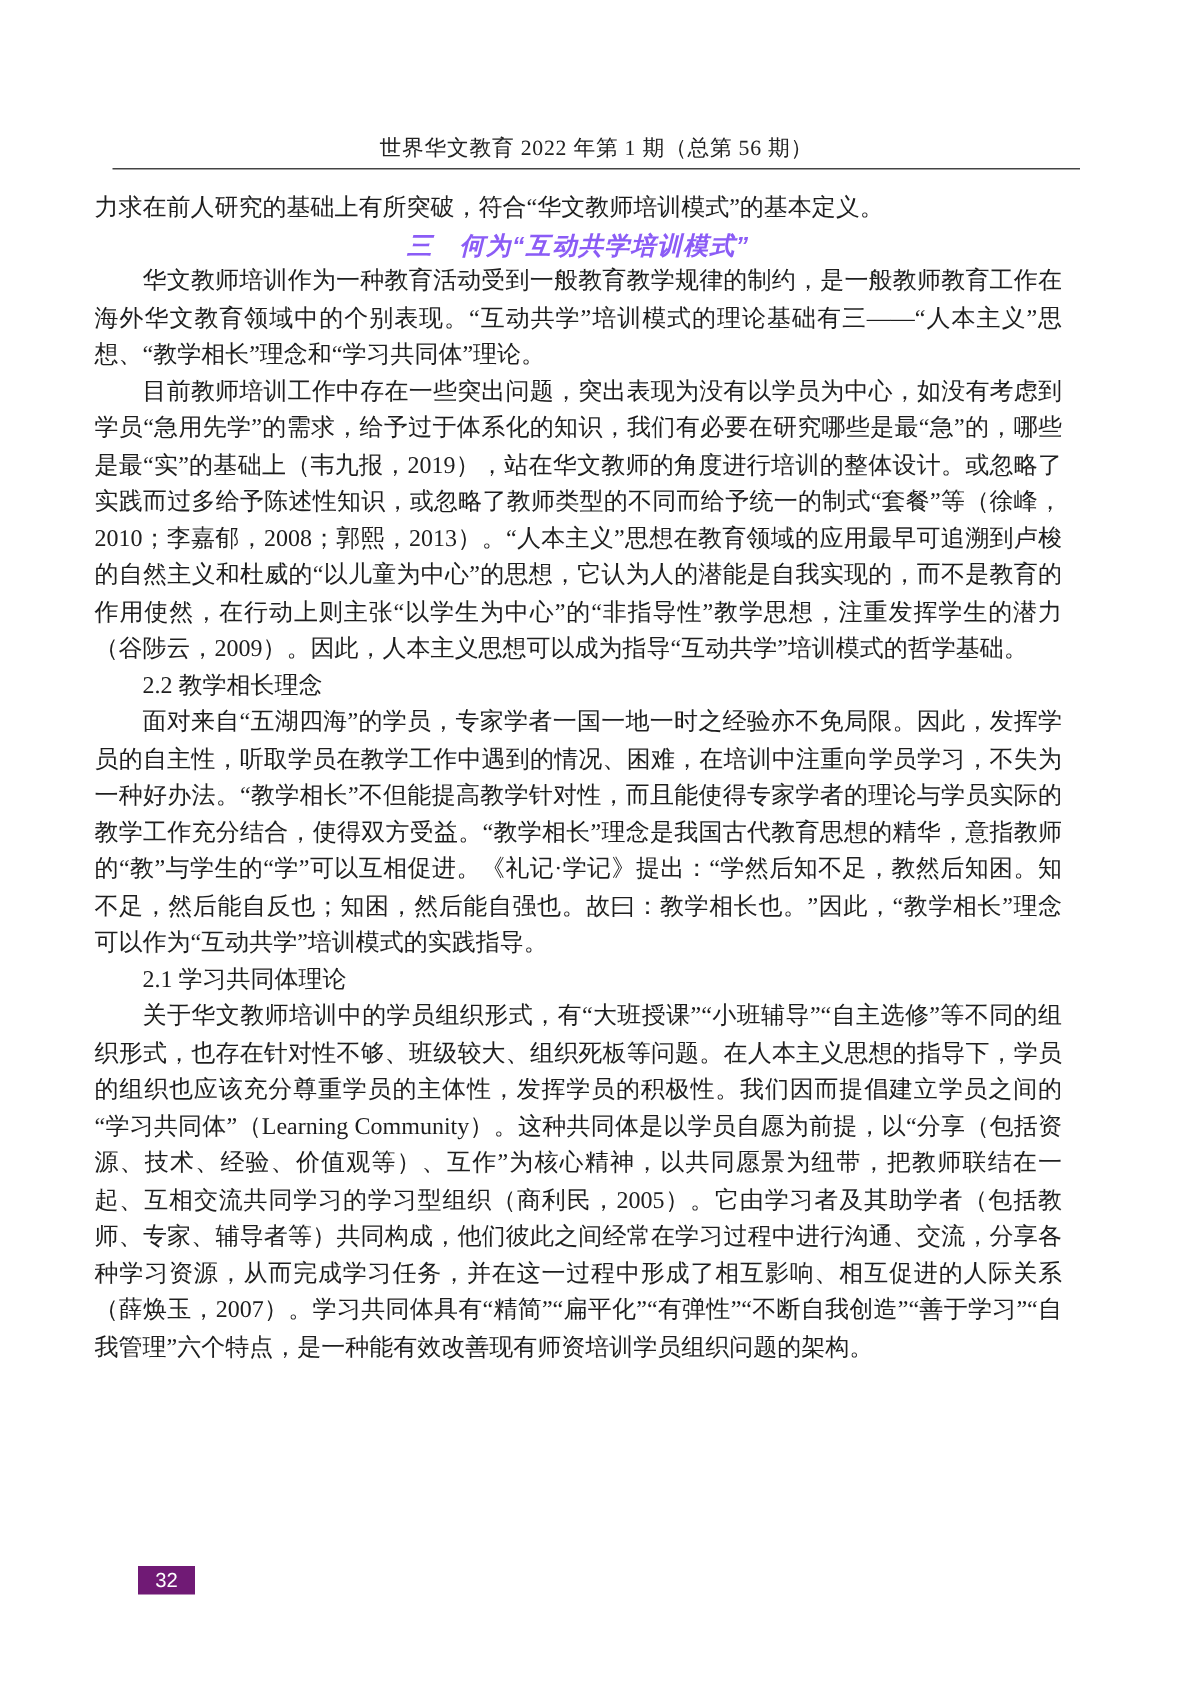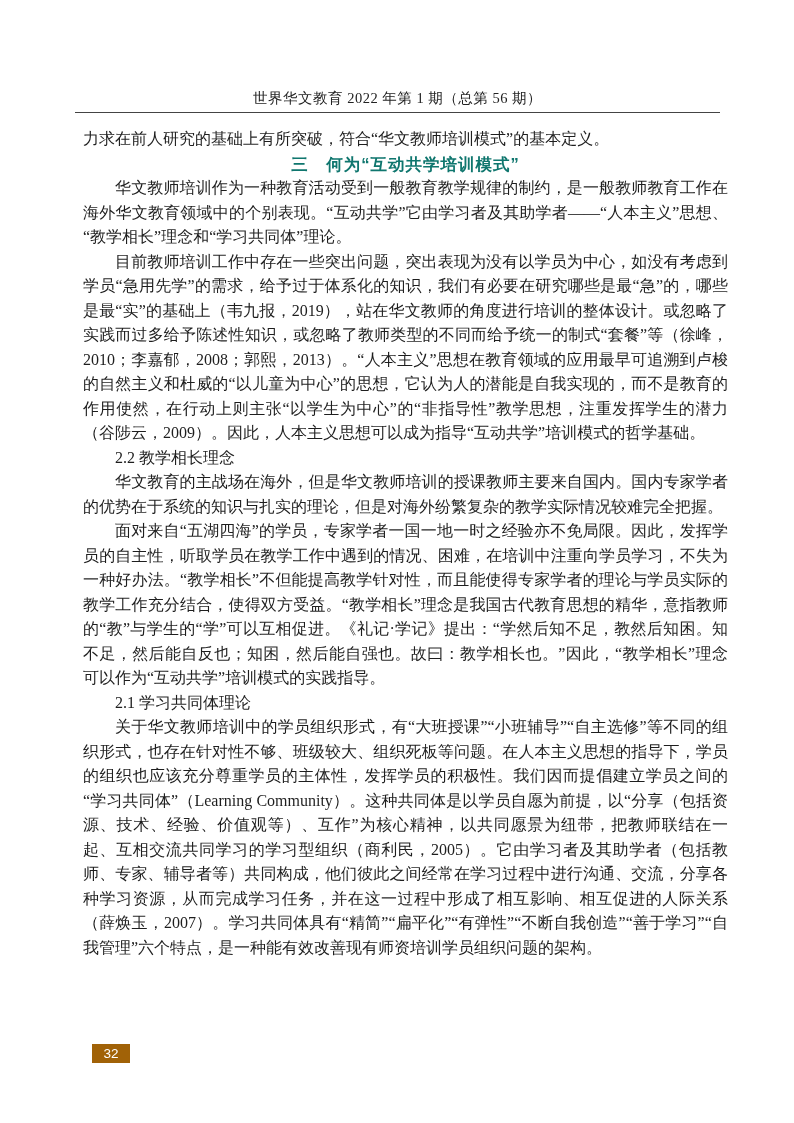--- a/index.html
+++ b/index.html
@@ -31,21 +31,21 @@
     position: absolute;
     top: 112px;
     left: 75px;
     width: 645px;
     height: 0;
     border-top: 1.5px solid #444444;
   }
   .content {
     position: absolute;
     top: 127px;
-    left: 83px;
+    left: 63px;
     width: 645px;
     font-size: 16px;
     line-height: 24.5px;
     text-align: justify;
     text-justify: inter-ideograph;
   }
   .content p {
     margin: 0;
     padding: 0;
   }
@@ -56,32 +56,33 @@
     text-indent: 0;
   }
   .section-heading {
     margin: 23px 0 21px 0;
     text-align: center;
     text-indent: 0;
     font-family: "Liberation Sans", "DejaVu Sans", sans-serif;
     font-weight: bold;
     font-size: 16.5px;
     letter-spacing: 1px;
-    color: #0f766e;
+    color: #8b5cf6;
+    font-style: italic;
   }
   .subheading {
     text-indent: 2em;
   }
   .page-number-badge {
     position: absolute;
     left: 92px;
     top: 1044px;
     width: 38px;
     height: 19px;
-    background: #a16207;
+    background: #701a75;
     color: #ffffff;
     font-family: "Liberation Sans", "DejaVu Sans", sans-serif;
     font-size: 13.5px;
     line-height: 19px;
     text-align: center;
   }
 </style>
 </head>
 <body>
 
@@ -89,28 +90,27 @@
 
   <div class="journal-header">世界华文教育 2022 年第 1 期（总第 56 期）</div>
 
   <div class="header-rule"></div>
 
   <div class="content">
     <p class="para-cont">力求在前人研究的基础上有所突破，符合“华文教师培训模式”的基本定义。</p>
 
     <p class="section-heading">三　何为“互动共学培训模式”</p>
 
-    <p class="para">华文教师培训作为一种教育活动受到一般教育教学规律的制约，是一般教师教育工作在海外华文教育领域中的个别表现。“互动共学”它由学习者及其助学者——“人本主义”思想、“教学相长”理念和“学习共同体”理论。</p>
+    <p class="para">华文教师培训作为一种教育活动受到一般教育教学规律的制约，是一般教师教育工作在海外华文教育领域中的个别表现。“互动共学”培训模式的理论基础有三——“人本主义”思想、“教学相长”理念和“学习共同体”理论。</p>
 
 
     <p class="para">目前教师培训工作中存在一些突出问题，突出表现为没有以学员为中心，如没有考虑到学员“急用先学”的需求，给予过于体系化的知识，我们有必要在研究哪些是最“急”的，哪些是最“实”的基础上（韦九报，2019），站在华文教师的角度进行培训的整体设计。或忽略了实践而过多给予陈述性知识，或忽略了教师类型的不同而给予统一的制式“套餐”等（徐峰，2010；李嘉郁，2008；郭熙，2013）。“人本主义”思想在教育领域的应用最早可追溯到卢梭的自然主义和杜威的“以儿童为中心”的思想，它认为人的潜能是自我实现的，而不是教育的作用使然，在行动上则主张“以学生为中心”的“非指导性”教学思想，注重发挥学生的潜力（谷陟云，2009）。因此，人本主义思想可以成为指导“互动共学”培训模式的哲学基础。</p>
 
     <p class="subheading">2.2 教学相长理念</p>
 
-    <p class="para">华文教育的主战场在海外，但是华文教师培训的授课教师主要来自国内。国内专家学者的优势在于系统的知识与扎实的理论，但是对海外纷繁复杂的教学实际情况较难完全把握。</p>
 
     <p class="para">面对来自“五湖四海”的学员，专家学者一国一地一时之经验亦不免局限。因此，发挥学员的自主性，听取学员在教学工作中遇到的情况、困难，在培训中注重向学员学习，不失为一种好办法。“教学相长”不但能提高教学针对性，而且能使得专家学者的理论与学员实际的教学工作充分结合，使得双方受益。“教学相长”理念是我国古代教育思想的精华，意指教师的“教”与学生的“学”可以互相促进。《礼记·学记》提出：“学然后知不足，教然后知困。知不足，然后能自反也；知困，然后能自强也。故曰：教学相长也。”因此，“教学相长”理念可以作为“互动共学”培训模式的实践指导。</p>
 
     <p class="subheading">2.1 学习共同体理论</p>
 
     <p class="para">关于华文教师培训中的学员组织形式，有“大班授课”“小班辅导”“自主选修”等不同的组织形式，也存在针对性不够、班级较大、组织死板等问题。在人本主义思想的指导下，学员的组织也应该充分尊重学员的主体性，发挥学员的积极性。我们因而提倡建立学员之间的“学习共同体”（Learning Community）。这种共同体是以学员自愿为前提，以“分享（包括资源、技术、经验、价值观等）、互作”为核心精神，以共同愿景为纽带，把教师联结在一起、互相交流共同学习的学习型组织（商利民，2005）。它由学习者及其助学者（包括教师、专家、辅导者等）共同构成，他们彼此之间经常在学习过程中进行沟通、交流，分享各种学习资源，从而完成学习任务，并在这一过程中形成了相互影响、相互促进的人际关系（薛焕玉，2007）。学习共同体具有“精简”“扁平化”“有弹性”“不断自我创造”“善于学习”“自我管理”六个特点，是一种能有效改善现有师资培训学员组织问题的架构。</p>
   </div>
 
   <div class="page-number-badge">32</div>
 

